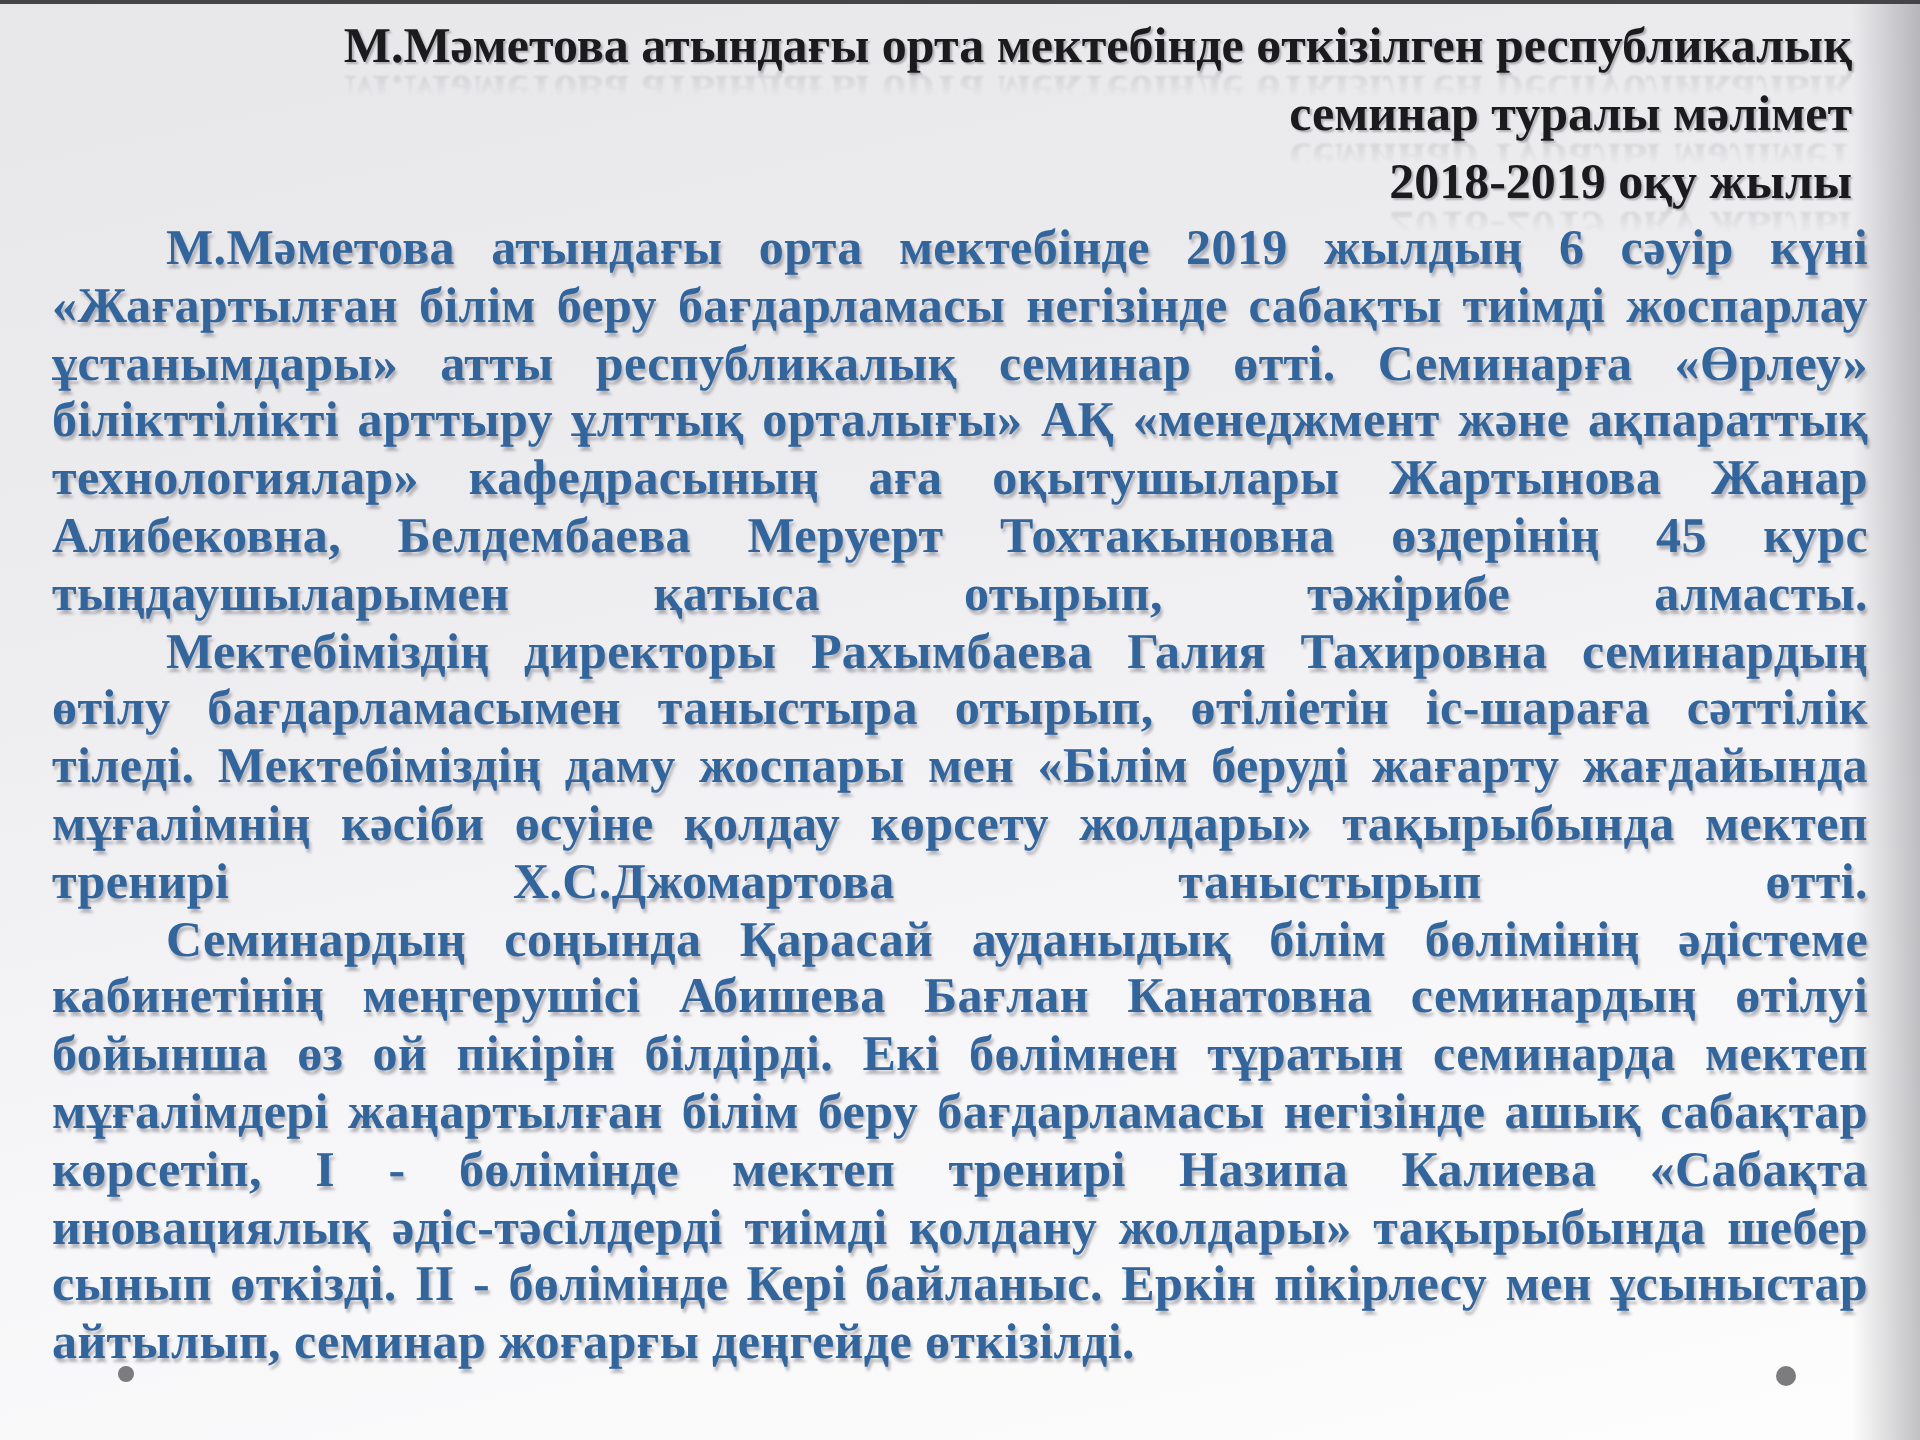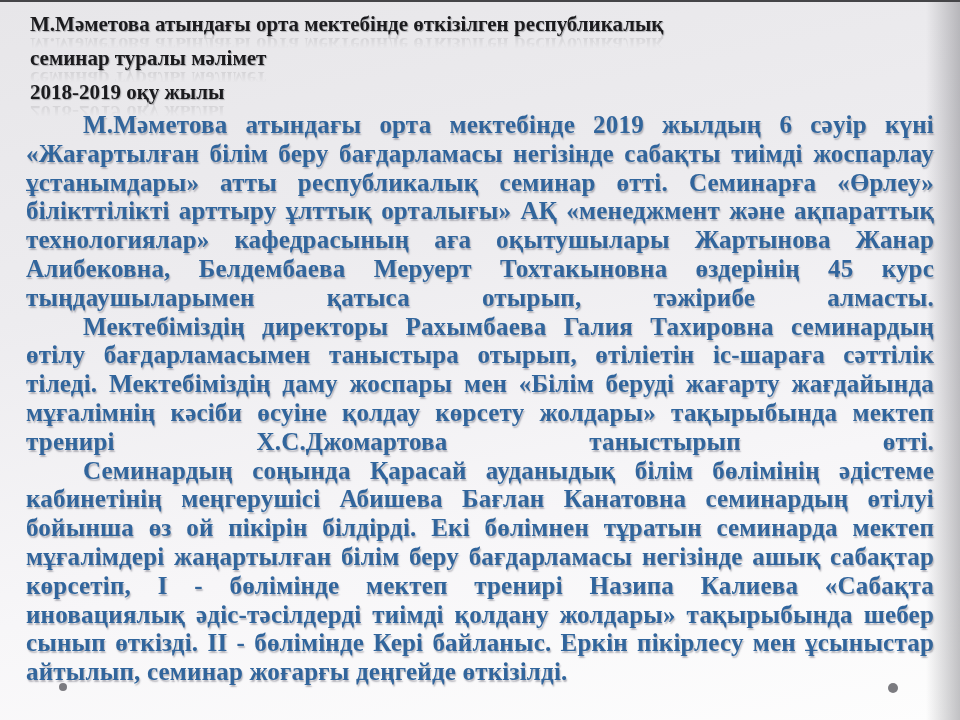--- a/index.html
+++ b/index.html
@@ -32,23 +32,23 @@
     position: absolute;
     top: 0; right: 0;
     width: 34px; height: 100%;
     background: linear-gradient(to right, rgba(110,110,116,0), rgba(110,110,116,0.42));
     z-index: 4;
     pointer-events: none;
   }
   .title {
     position: absolute;
     top: 7px; left: 30px; right: 34px;
-    text-align: left;
+    text-align: right;
     font-weight: bold;
-    font-size: 21px;
+    font-size: 25px;
     color: var(--title-text, #1b1b1e);
     z-index: 2;
   }
   .tline {
     position: relative;
     height: 34px;
     line-height: 34px;
     white-space: nowrap;
   }
   .ttext {

